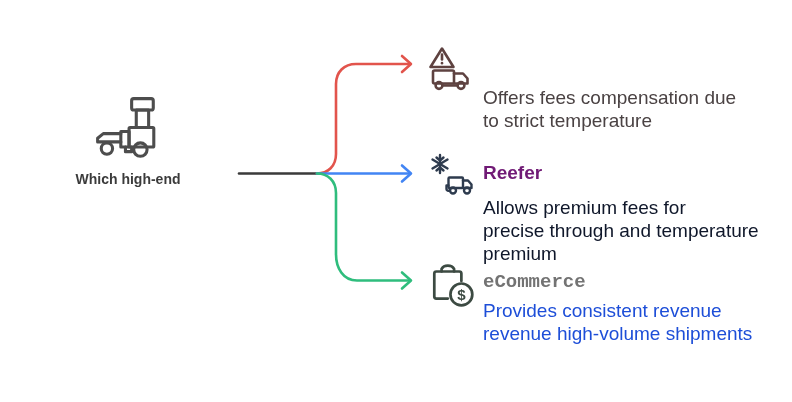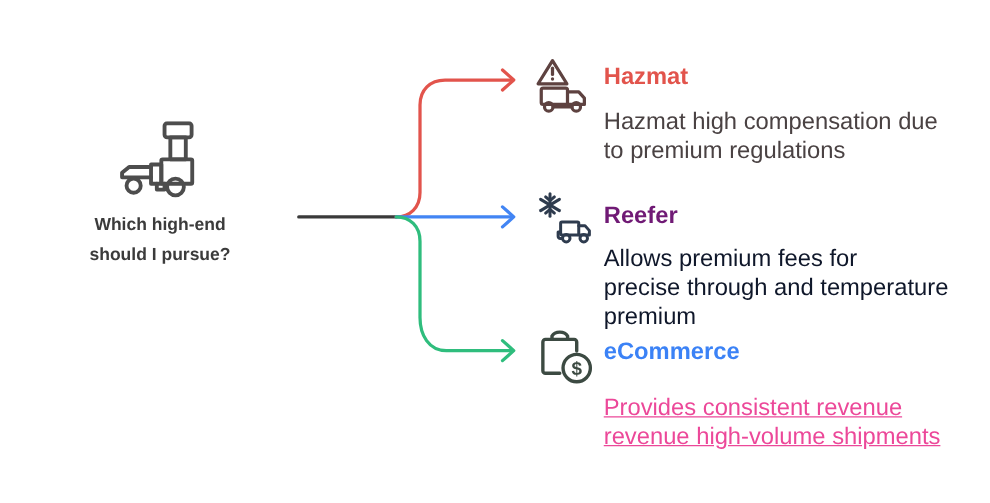--- a/index.html
+++ b/index.html
@@ -48,21 +48,20 @@
     <rect x="35" y="29.5" width="24" height="19" rx="1"></rect>
     <rect x="27" y="33.5" width="8" height="15"></rect>
     <path d="M27 35.5 H10 L4.5 40 V43.5 H27"></path>
     <circle cx="13.5" cy="50" r="5.5"></circle>
     <circle cx="46" cy="51" r="6.5"></circle>
     <path d="M31.5 48.5 v4.5 h6 v-4.5"></path>
   </svg>
 
   <div class="abs question" style="color: rgb(59, 59, 59);">
     <div>Which high-end</div>
-    <div>should I pursue?</div>
   </div>
 
   <svg class="abs" style="left:0; top:0; pointer-events:none;" width="792" height="402" viewBox="0 0 792 402" fill="none" stroke-linecap="round" stroke-linejoin="round">
     <path d="M239 173.5 H317" stroke="currentColor" stroke-width="2.6" style="color: rgb(58, 58, 58);"></path>
 
     <g stroke="currentColor" stroke-width="2.6" style="color: rgb(226, 84, 76);">
       <path d="M317 173.5 C328 173.5 336 166 336 154 L336 84 C336 72 344 64 356 64 L410 64"></path>
       <path d="M402 56 L411 64 L402 72"></path>
     </g>
 
@@ -80,24 +79,23 @@
   <svg class="abs" style="left: 427px; top: 45px; color: rgb(94, 66, 64);" width="48" height="48" viewBox="0 0 48 48" fill="none" stroke="currentColor" stroke-width="2.6" stroke-linecap="round" stroke-linejoin="round">
     <path d="M15 3.5 L26.5 22 H3.5 Z"></path>
     <path d="M15 9.5 V14.5"></path>
     <path d="M15 18 V18.2"></path>
     <rect x="6" y="25.5" width="21" height="13" rx="1.5"></rect>
     <path d="M27 28.5 H36 L40.5 33.5 V38.5 H27"></path>
     <circle cx="12" cy="40.5" r="3.4"></circle>
     <circle cx="34" cy="40.5" r="3.4"></circle>
     <path d="M15.5 40.5 H30.5"></path>
   </svg>
-  <div class="abs branch-label" style="left: 483px; top: 51px; color: rgb(226, 84, 76);">Hazmat</div>
   <div class="abs branch-desc" style="left: 483px; top: 86px; color: rgb(74, 66, 67);">
-    <div>Hazmat high compensation due</div>
-    <div>to premium regulations</div>
+    <div>Offers fees compensation due</div>
+    <div>to strict temperature</div>
     <div></div>
   </div>
 
   <svg class="abs" style="left: 427px; top: 152px; color: rgb(46, 59, 78);" width="48" height="48" viewBox="0 0 48 48" fill="none" stroke="currentColor" stroke-width="2.4" stroke-linecap="round" stroke-linejoin="round">
     <path d="M13 3 V21"></path>
     <path d="M5.5 7.5 L20.5 16.5"></path>
     <path d="M20.5 7.5 L5.5 16.5"></path>
     <path d="M9.5 5.5 L13 8.5 L16.5 5.5"></path>
     <path d="M9.5 18.5 L13 15.5 L16.5 18.5"></path>
     <rect x="21.5" y="25.5" width="14.5" height="10.5" rx="1"></rect>
@@ -112,20 +110,20 @@
     <div>precise through and temperature</div>
     <div>premium</div>
   </div>
 
   <svg class="abs" style="left: 427px; top: 259px; color: rgb(60, 74, 66);" width="50" height="50" viewBox="0 0 48 48" fill="none" stroke="currentColor" stroke-width="2.6" stroke-linecap="round" stroke-linejoin="round">
     <path d="M33 21 V14 a2 2 0 0 0 -2 -2 H9 a2 2 0 0 0 -2 2 V36 a2 2 0 0 0 2 2 H20"></path>
     <path d="M14 12 v-2.5 a6.5 5 0 0 1 12 0 V12"></path>
     <circle cx="33" cy="34" r="10.5" fill="#ffffff"></circle>
     <text x="33" y="39" text-anchor="middle" font-size="14.5" font-weight="bold" fill="currentColor" stroke="none" font-family="Liberation Sans, sans-serif">$</text>
   </svg>
-  <div class="abs branch-label" style="left: 483px; top: 271px; color: #3b82f6;">eCommerce</div>
-  <div class="abs branch-desc" style="left: 483px; top: 315px; color: #ec4899; text-decoration: underline;">
+  <div class="abs branch-label" style="left: 483px; top: 271px; color: #737373; font-family: Liberation Mono, monospace;">eCommerce</div>
+  <div class="abs branch-desc" style="left: 483px; top: 299px; color: #1d4ed8;">
     <div>Provides consistent revenue</div>
     <div>revenue high-volume shipments</div>
     <div></div>
   </div>
 
 </div>
 
 </body></html>

